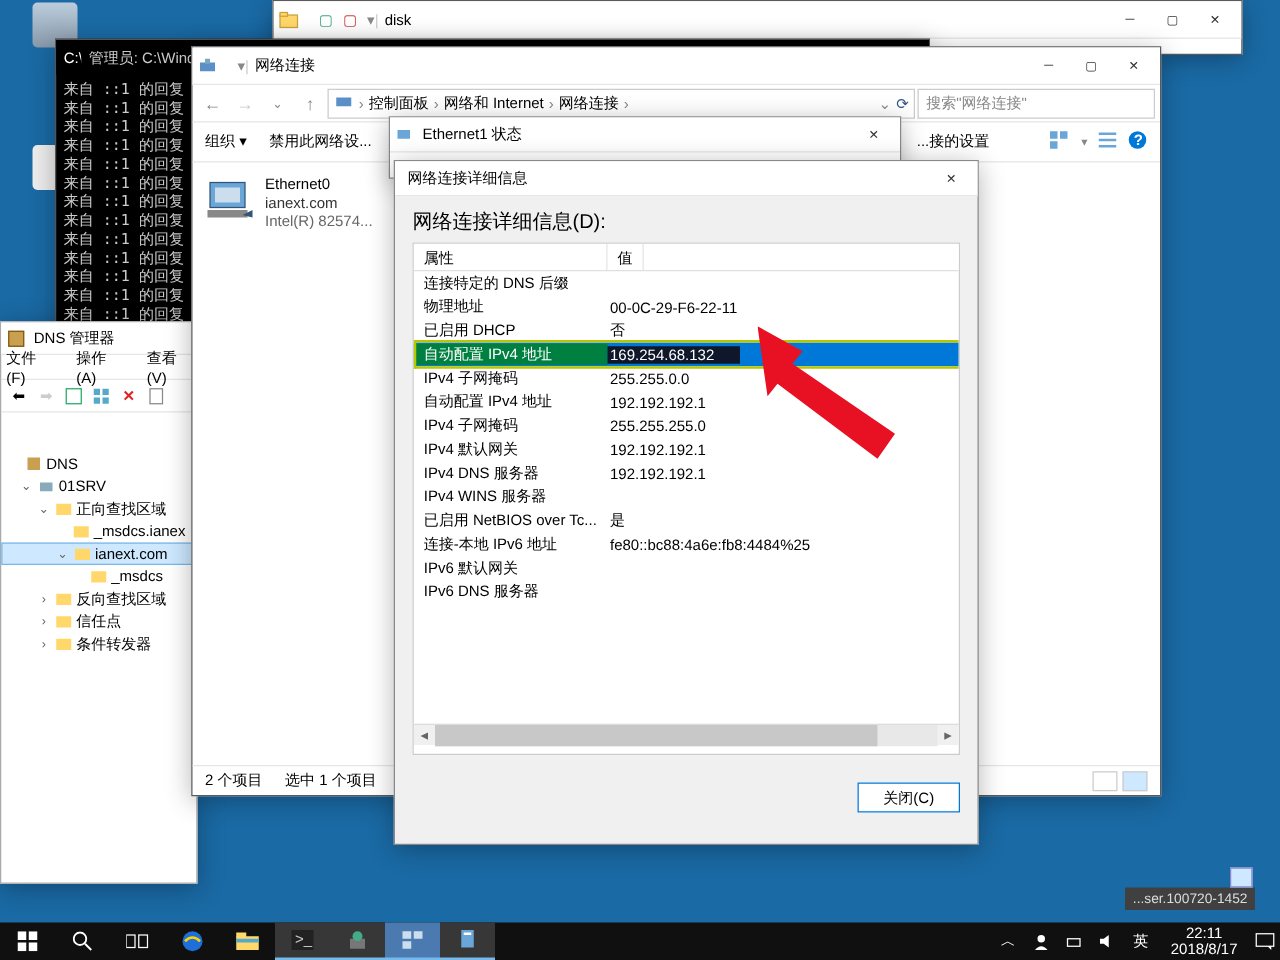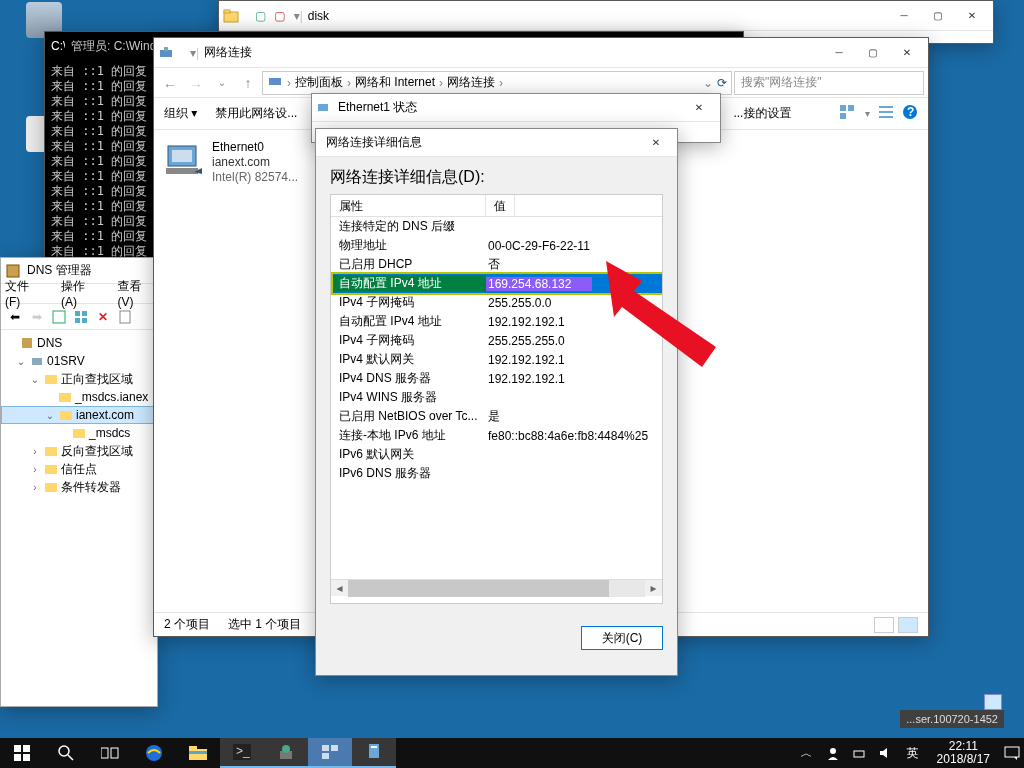--- a/index.html
+++ b/index.html
@@ -45,45 +45,45 @@
 #win-net .status { position: absolute; bottom: 0; left: 0; right: 0; height: 24px; border-top: 1px solid #e5e5e5; display: flex; align-items: center; padding: 0 10px; font-size: 12px; gap: 18px; }
 #win-net .status .vbtns { margin-left: auto; display: flex; gap: 4px; }
 #win-net .status .vb { width: 20px; height: 16px; border: 1px solid #ccc; }
 
 
 #win-dns { left: 0; top: 257px; width: 158px; height: 450px; background: #fff; border: 1px solid #aaa; }
 #win-dns .titlebar { height: 26px; background: #fff; }
 #win-dns .menubar { height: 20px; display: flex; align-items: center; padding: 0 4px; gap: 21px; font-size: 12px; border-bottom: 1px solid #e5e5e5; }
 #win-dns .iconbar { height: 26px; display: flex; align-items: center; padding: 0 4px; gap: 2px; border-bottom: 1px solid #e5e5e5; }
 #win-dns .iconbar .ib { width: 20px; height: 20px; display: flex; align-items: center; justify-content: center; }
-#win-dns .tree { padding: 4px 0; font-size: 12px; }
+#win-dns .tree { padding: 4px 0; font-size: 12px; margin-top: 28px; }
 .tnode { display: flex; align-items: center; height: 18px; padding-left: 4px; gap: 3px; }
 .tnode.sel { background: #cde8ff; border: 1px solid #7ab7e8; }
 .tnode .tw { width: 12px; text-align: center; color: #666; font-size: 10px; }
 .tnode .tico { width: 14px; height: 14px; }
 
 
 #win-ethstat { left: 311px; top: 93px; width: 410px; height: 50px; background: #fff; border: 1px solid #888; }
 
 
-#win-details { left: 315px; top: 128px; width: 363px; height: 548px; background: #f0f0f0; border: 1px solid #888; }
+#win-details { left: 315px; top: 128px; width: 468px; height: 548px; background: #f0f0f0; border: 1px solid #888; }
 #win-details .titlebar { height: 28px; background: #fff; }
 #win-details .content { padding: 10px 14px; }
 #win-details .lbl { font-size: 16px; margin-bottom: 6px; }
 #win-details .tbl { border: 1px solid #ccc; background: #fff; height: 410px; overflow: hidden; }
 #win-details .thead { display: flex; height: 22px; border-bottom: 1px solid #e0e0e0; background: #fff; }
 #win-details .thead .th { padding: 3px 8px; border-right: 1px solid #e5e5e5; }
 #win-details .thead .th:first-child { width: 155px; }
 #win-details .row { display: flex; height: 19px; align-items: center; }
 #win-details .row .c1 { width: 155px; padding: 0 8px; white-space: nowrap; overflow: hidden; }
 #win-details .row .c2 { padding: 0 2px; white-space: nowrap; overflow: hidden; }
 #win-details .row.hl { background: #0078d7; color: #fff; position: relative; }
 #win-details .row.hl::before { content: ''; position: absolute; inset: -2px 0 -2px 0; border: 2px solid #b8c800; border-right: none; pointer-events: none; }
 #win-details .row.hl .c1 { background: #008040; }
-#win-details .row.hl .c2 { background: #8b5cf6; width: 106px; }
+#win-details .row.hl .c2 { background: #0f172a; width: 106px; }
 #win-details .arrow { position: absolute; left: 290px; top: 104px; pointer-events: none; }
 #win-details .btnrow { padding: 12px 14px; text-align: right; }
 #win-details .dbtn { width: 82px; height: 24px; border: 1px solid #0078d7; background: #fff; font-size: 12px; }
 #win-details .hscroll { height: 17px; background: #f0f0f0; border-top: 1px solid #ddd; display: flex; align-items: center; }
 #win-details .hscroll .tr { width: 17px; height: 17px; display: flex; align-items: center; justify-content: center; color: #666; }
 #win-details .hscroll .track { flex: 1; background: #e8e8e8; height: 17px; position: relative; }
 #win-details .hscroll .thumb { position: absolute; left: 0; width: 88%; height: 100%; background: #c8c8c8; }
 
 
 #taskbar { position: absolute; left: 0; bottom: 0; width: 100%; height: 30px; background: #101010; display: flex; align-items: center; }

